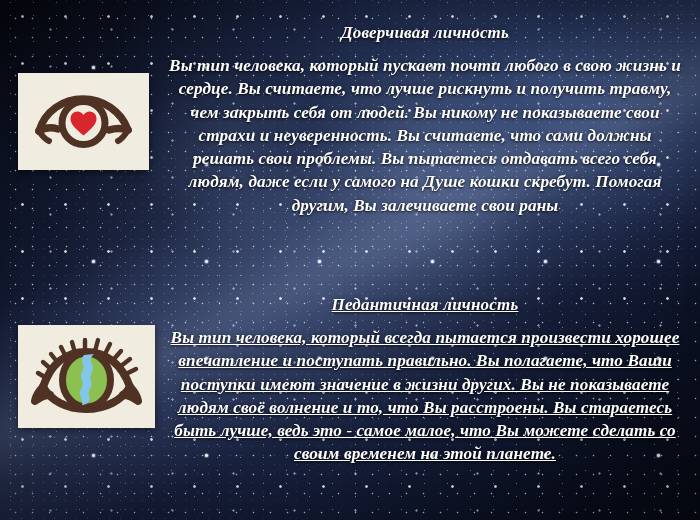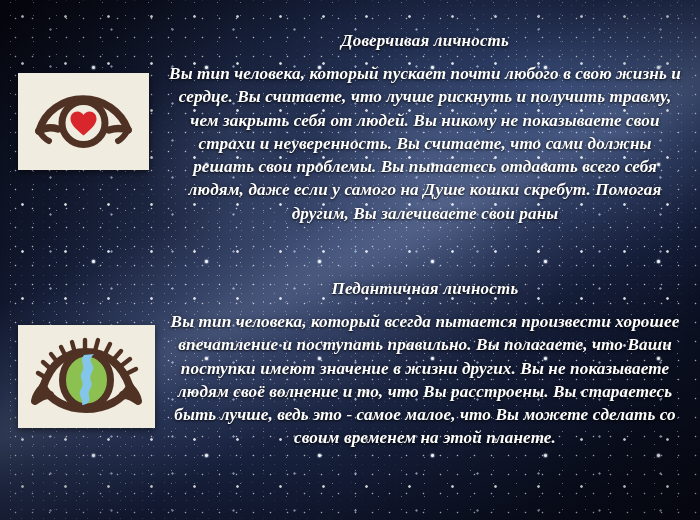--- a/index.html
+++ b/index.html
@@ -122,22 +122,22 @@
 
   .card svg { display: block; width: 100%; height: 100%; }
 
   .textcol {
     position: absolute;
     left: 158px;
     width: 534px;
     text-align: center;
     color: #ffffff;
   }
-  #text-trusting { top: 8px; }
-  #text-pedantic { top: 0; }
+  #text-trusting { top: 0; }
+  #text-pedantic { top: 16px; text-decoration: underline; }
 
   .heading {
     font-family: "Liberation Serif", serif;
     font-style: italic;
     font-weight: bold;
     font-size: 17px;
     line-height: 22px;
     letter-spacing: 0.2px;
     text-shadow: 0 1px 2px rgba(0,0,0,0.75), 0 0 5px rgba(0,0,0,0.45);
     margin: 0 0 1px 0;

